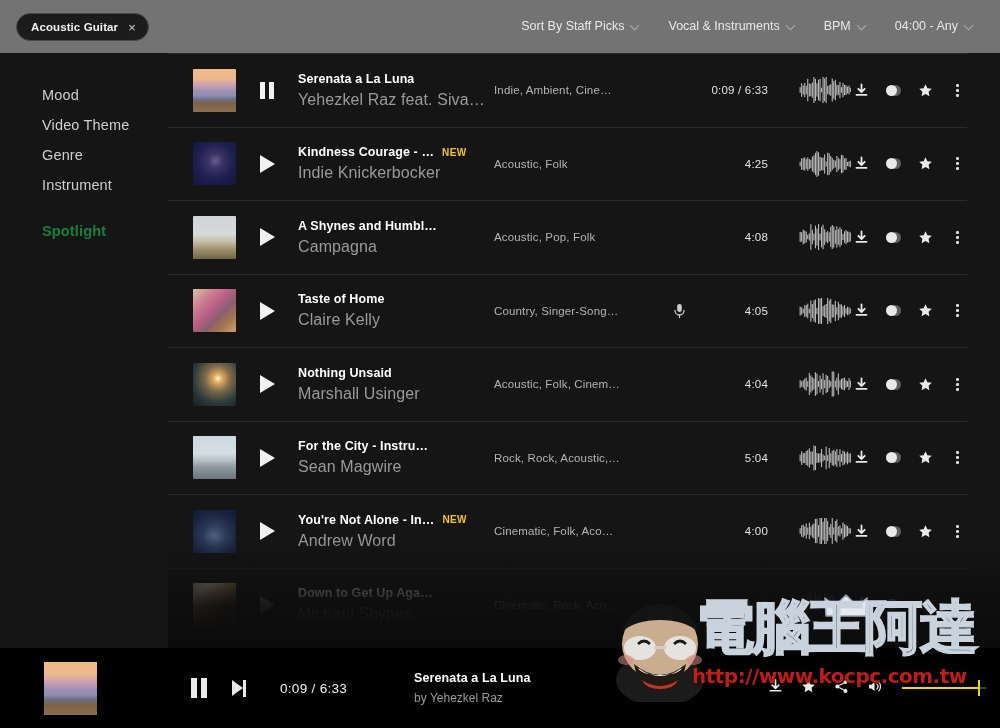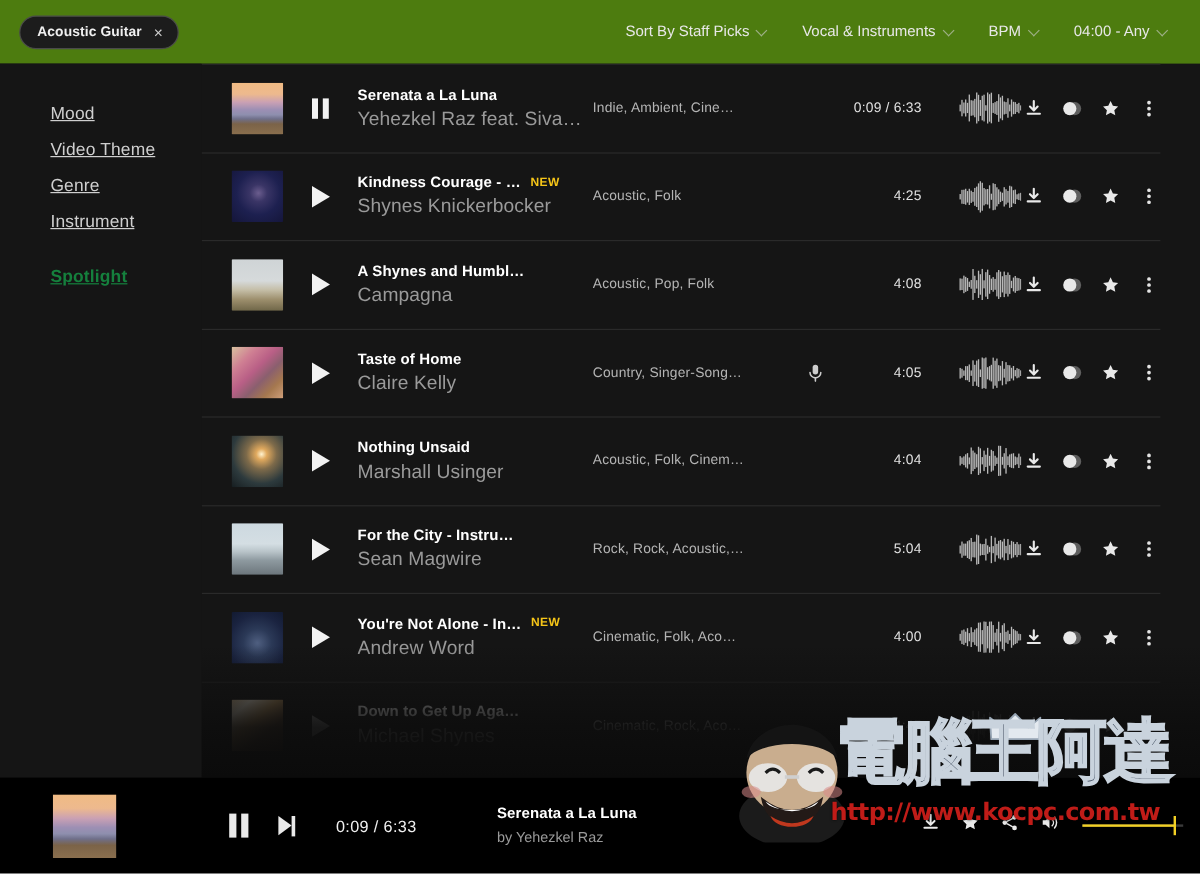--- a/index.html
+++ b/index.html
@@ -12,21 +12,21 @@
   #app {
     position: relative;
     width: 1000px; height: 728px;
     background: #151515;
     overflow: hidden;
   }
 
   
   #topbar {
     position: absolute; left: 0; top: 0; width: 1000px; height: 53px;
-    background: #4d7c0f;
+    background: #737373;
   }
   .chip {
     position: absolute; left: 16px; top: 13px;
     height: 28px; padding: 0 12px 0 14px;
     border: 1px solid #4a4a4a; border-radius: 14px;
     display: flex; align-items: center; gap: 10px;
     background: #1c1c1c;
   }
   .chip-label { font-size: 11.5px; color: #f0f0f0; font-weight: 700; letter-spacing: .1px; white-space: nowrap;}
   .chip-x { font-size: 13px; color: #cfcfcf; line-height: 1; }
@@ -49,21 +49,21 @@
 
   
   #sidebar {
     position: absolute; left: 0; top: 53px; width: 168px; bottom: 80px;
     background: #151515;
     padding-top: 27px;
   }
   .nav-item {
     height: 30px; display: flex; align-items: center;
     padding-left: 42px;
-    font-size: 14.5px; color: #cfcfcf; letter-spacing: .15px; text-decoration: underline;
+    font-size: 14.5px; color: #cfcfcf; letter-spacing: .15px;
   }
   .nav-item + .nav-item { margin-top: 0px; }
   .nav-item.spaced { margin-top: 16px; }
   .nav-item.active { color: #15803d; font-weight: 700; }
 
   
   #list {
     position: absolute; left: 168px; top: 53px; right: 0; bottom: 80px;
     overflow: hidden;
   }
@@ -339,21 +339,21 @@
           <i style="background: radial-gradient(circle at 52% 44%, rgb(107, 93, 142) 0%, rgb(58, 53, 102) 22%, rgb(29, 32, 80) 55%, rgb(20, 21, 57) 100%);"></i>
         </div>
         <div class="playbtn">
           <span class="tri"></span>
         </div>
         <div class="meta">
           <div class="title-line">
             <span class="title">Kindness Courage - …</span>
             <span class="badge-new">NEW</span>
           </div>
-          <div class="artist">Shynes Knickerbocker</div>
+          <div class="artist">Indie Knickerbocker</div>
         </div>
         <div class="tags">Acoustic,  Folk</div>
         <div class="mic"></div>
         <div class="dur">4:25</div>
         <div class="wave">
           <svg width="52" height="26" viewBox="0 0 52 26">
             <rect x="0.6" y="10.7" width="1.1" height="4.5" fill="#b9b9b9"></rect>
             <rect x="2.1" y="7.2" width="1.1" height="11.6" fill="#b9b9b9"></rect>
             <rect x="3.7" y="7.1" width="1.1" height="11.9" fill="#b9b9b9"></rect>
             <rect x="5.2" y="6.3" width="1.1" height="13.3" fill="#b9b9b9"></rect>

